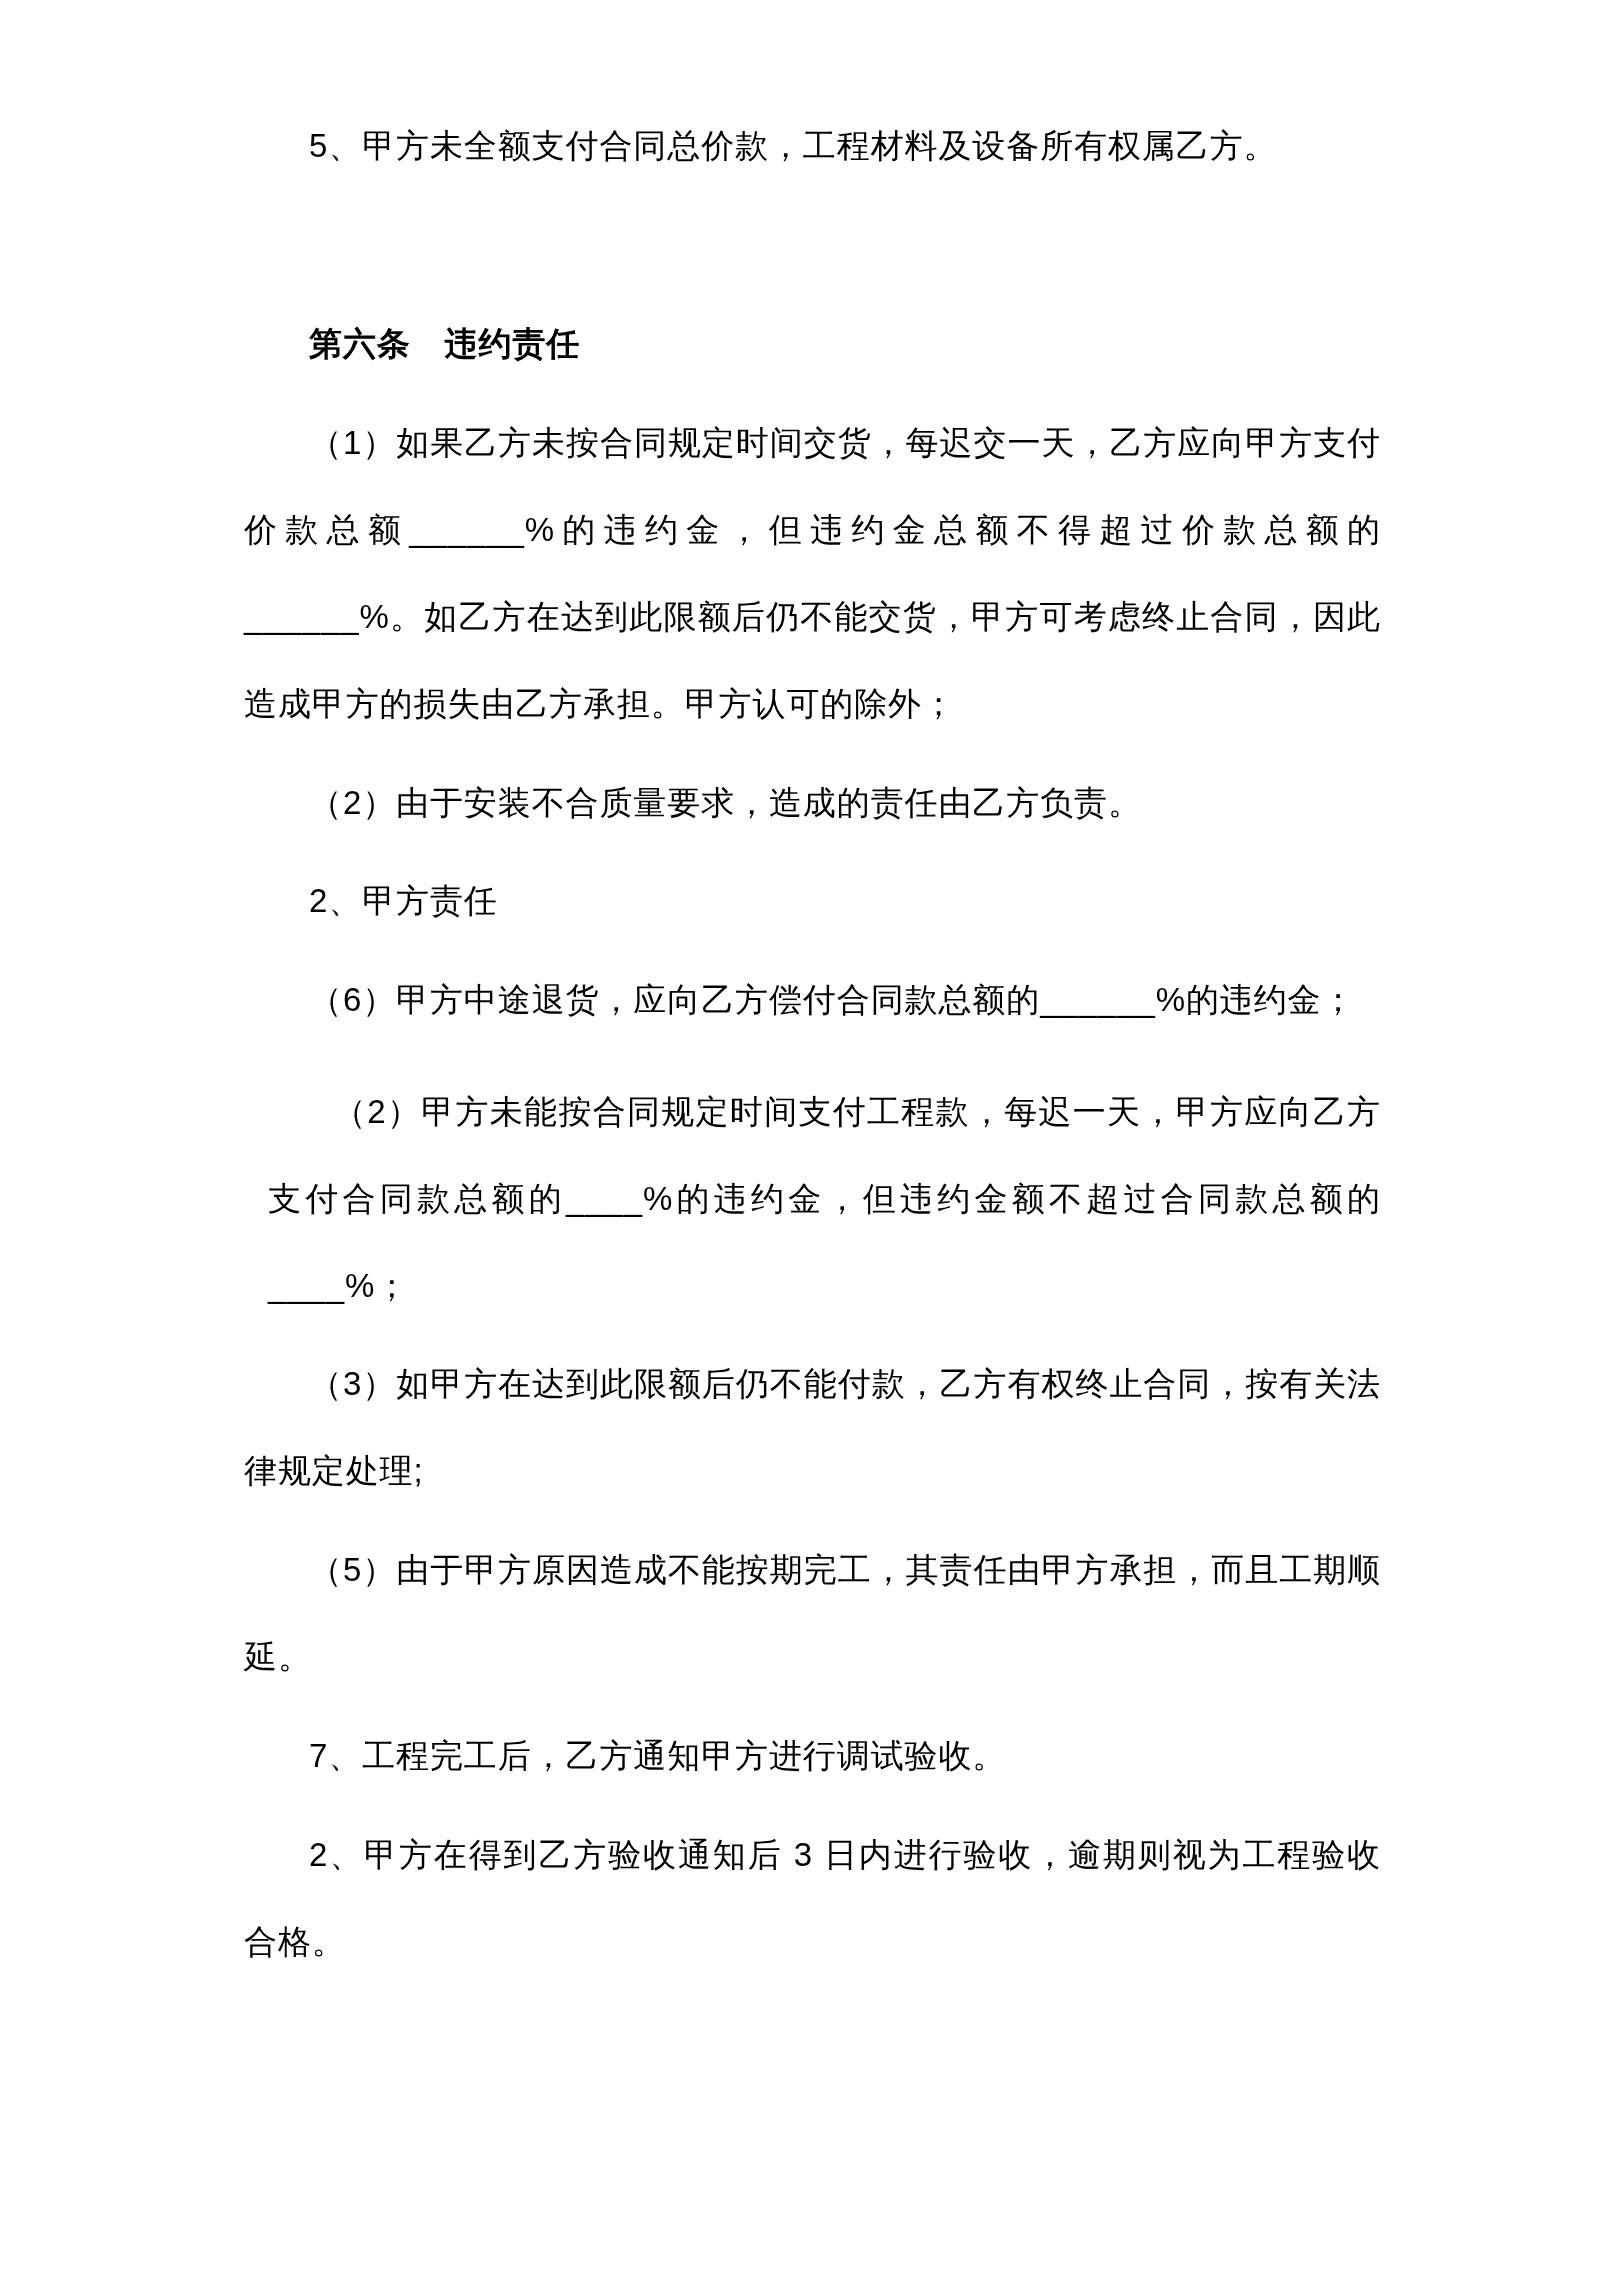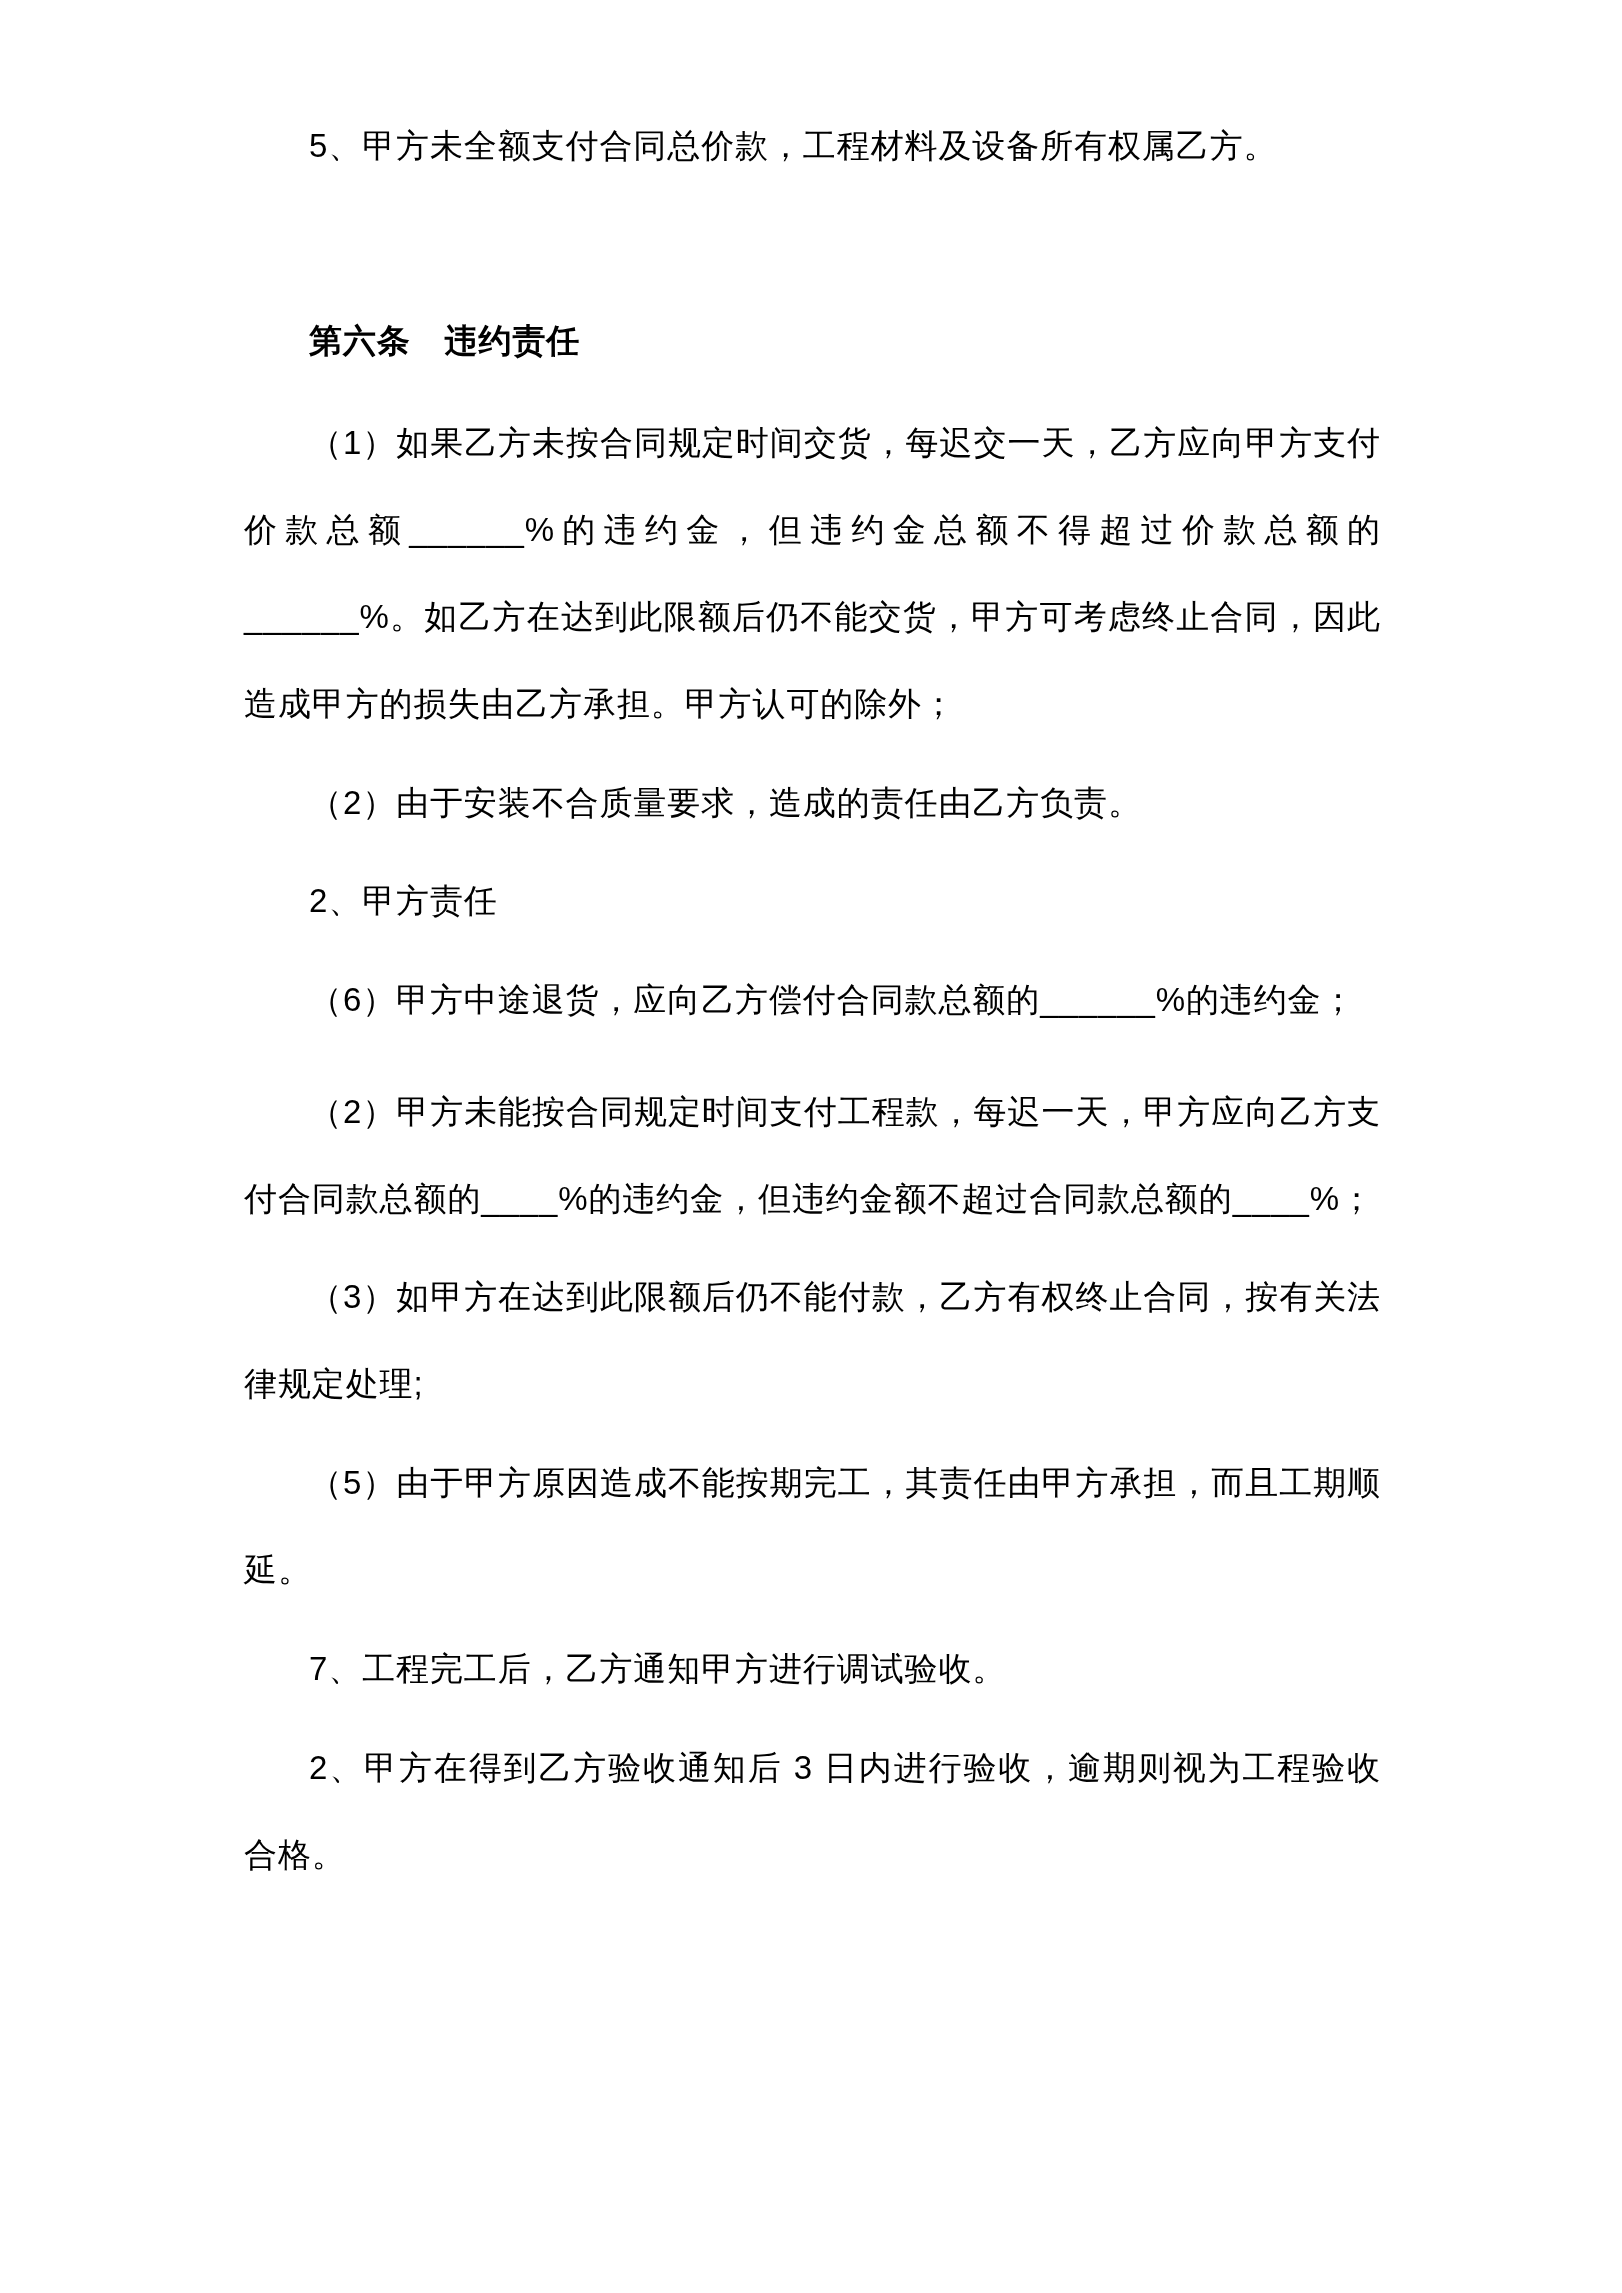--- a/index.html
+++ b/index.html
@@ -27,22 +27,22 @@
     text-justify: inter-ideograph;
     font-weight: normal;
     letter-spacing: 0.9px;
   }
   .para:first-child {
     margin-top: 0;
   }
   .heading {
     font-weight: bold;
   }
-  .mt-xl { margin-top: 111px; font-family: Liberation Mono, monospace; }
-  .mt-md { margin-top: 24.5px; }
+  .mt-xl { margin-top: 111px; }
+  .mt-md { margin-top: 24.5px; margin-left: 24px; }
   .mt-sm { margin-top: 13.6px; }
 </style>
 </head>
 <body>
 
 <div class="page">
   <p class="para">5、甲方未全额支付合同总价款，工程材料及设备所有权属乙方。</p>
 
   <h2 class="heading mt-xl">第六条　违约责任</h2>
 

